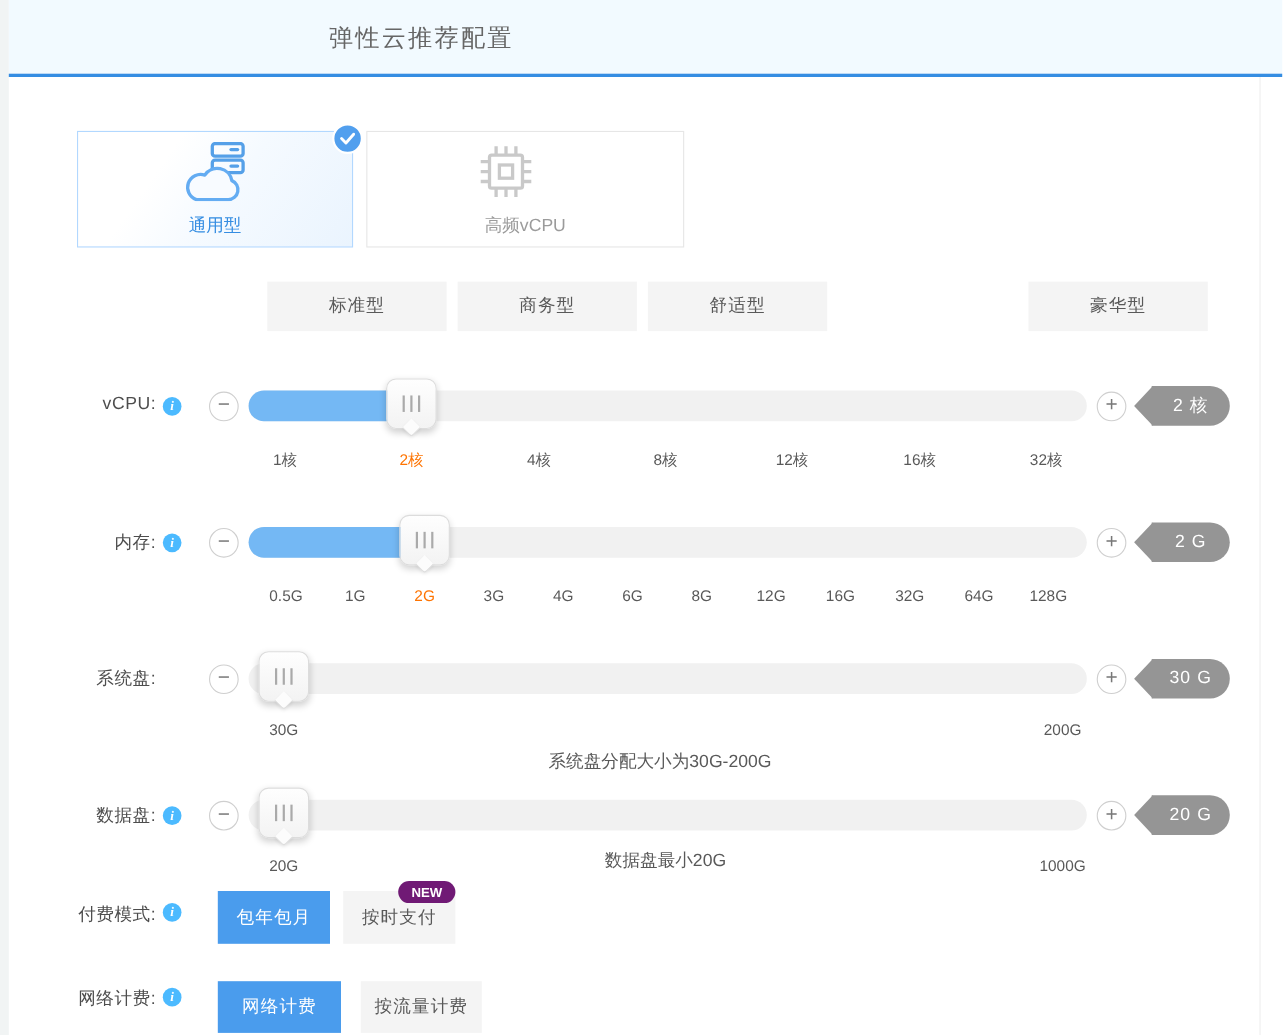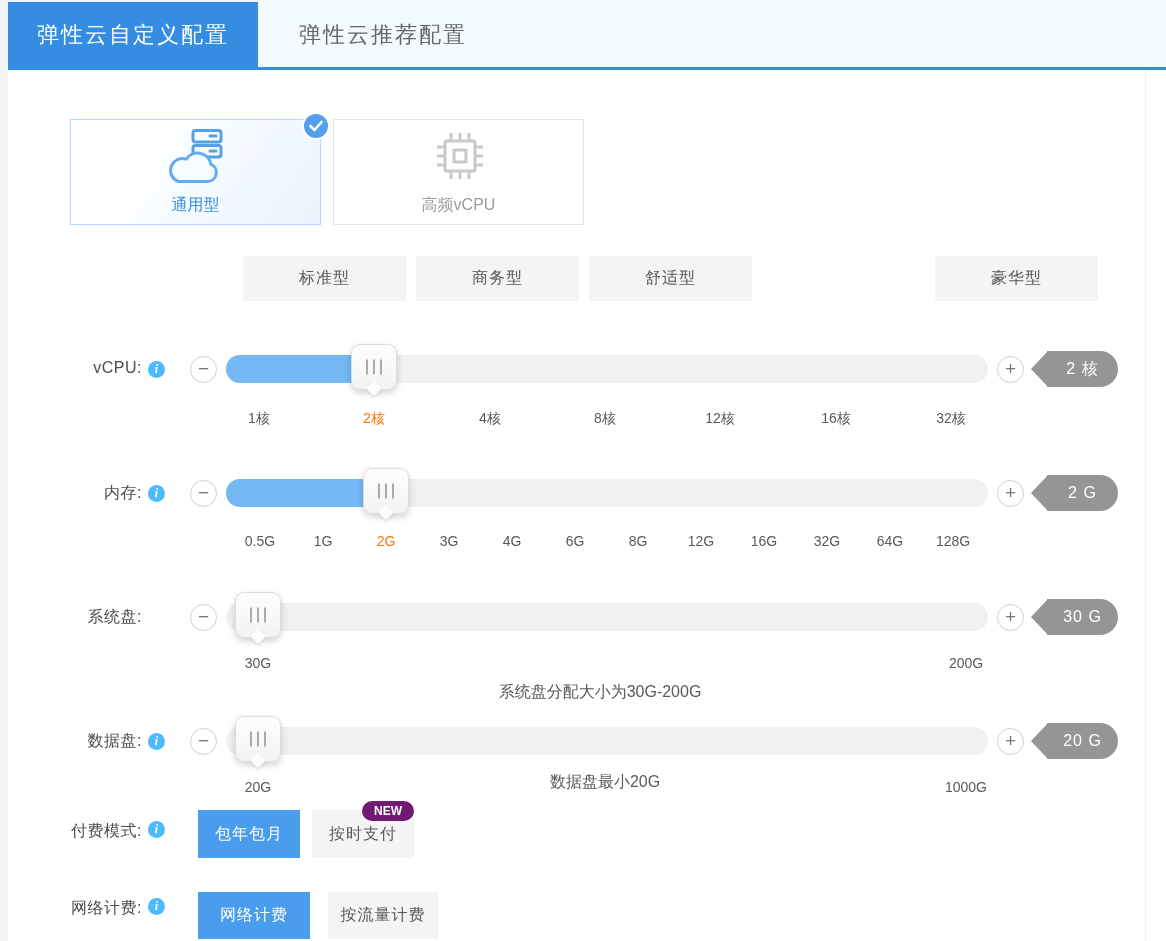--- a/index.html
+++ b/index.html
@@ -13,21 +13,21 @@
   .tabbar { left:8px; top:0; width:1158px; height:67px; background:#f2faff; }
   .tab-underline { left:8px; top:67px; width:1158px; height:3px; background:#358de2; }
   .tab-active { left:8px; top:2px; width:250px; height:65px; background:#358de2; color:#fff;
     font-size:22px; letter-spacing:2px; display:flex; align-items:center; justify-content:center; }
   .tab-inactive { left:258px; top:2px; width:250px; height:65px; color:#666;
     font-size:22px; letter-spacing:2px; display:flex; align-items:center; justify-content:center; }
   
   .card { border:1px solid #e6e6e6; background:#fff; }
   .card1 { left:70px; top:119px; width:251px; height:106px; border:1px solid #b2d8ff;
     background:linear-gradient(125deg,#ffffff 30%,#f5faff 55%,#eaf4fe 100%); }
-  .card2 { left:333px; top:119px; width:251px; height:106px; }
+  .card2 { left:333px; top:119px; width:289px; height:106px; }
   .card-label { left:0; top:75px; width:100%; text-align:center; font-size:16px; }
   .check-badge { left:302px; top:112px; width:28px; height:28px; border-radius:50%;
     background:#519fee; border:2px solid #fff; color:#fff; display:flex; align-items:center; justify-content:center; }
   .check-badge svg { width:14px; height:12px; }
   
   .preset { top:256px; width:163px; height:45px; background:#f4f4f4; color:#595959; font-size:16px;
     display:flex; align-items:center; justify-content:center; letter-spacing:1px; }
   
   .row-label { width:142px; left:0; text-align:right; font-size:16px; color:#4d4d4d; letter-spacing:0.5px; }
   .info-icon { width:17px; height:17px; border-radius:50%; background:#4cbaff; color:#fff;
@@ -59,21 +59,20 @@
   .new-pill { width:52px; height:20px; border-radius:10px; background:#701a75; color:#fff;
     font-size:12px; font-weight:bold; display:flex; align-items:center; justify-content:center; }
 </style>
 </head>
 <body>
 
 <div id="stage">
   <div class="abs left-strip"></div>
 
   <div class="abs tabbar"></div>
-  <div class="abs tab-active">弹性云自定义配置</div>
   <div class="abs tab-inactive">弹性云推荐配置</div>
   <div class="abs tab-underline"></div>
   <div class="abs right-line"></div>
 
   <div class="abs card card1">
     <svg class="abs" style="left:94px;top:9px;" width="58" height="54" viewBox="0 0 58 54">
       <g fill="none" stroke="#55a0e8" stroke-width="3" stroke-linecap="round" stroke-linejoin="round">
         <rect x="28" y="1.5" width="28" height="11.5" rx="2.5"></rect>
         <line x1="45" y1="7" x2="51" y2="7"></line>
         <rect x="28" y="16.5" width="28" height="11.5" rx="2.5"></rect>

